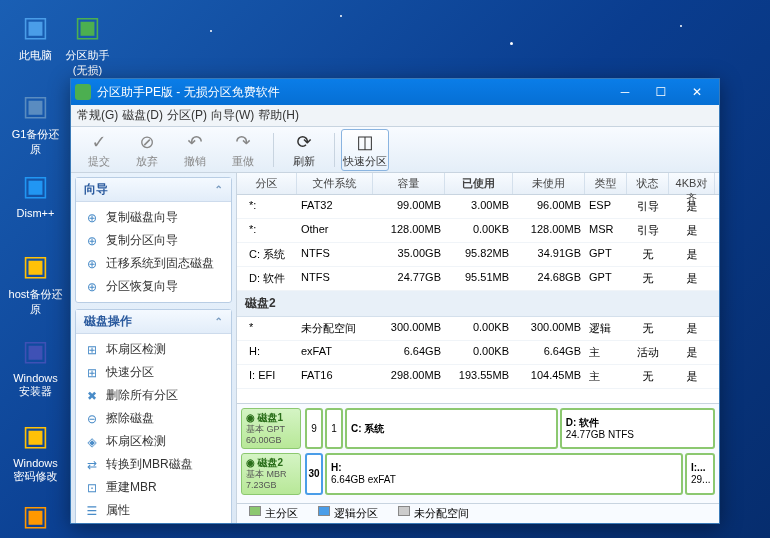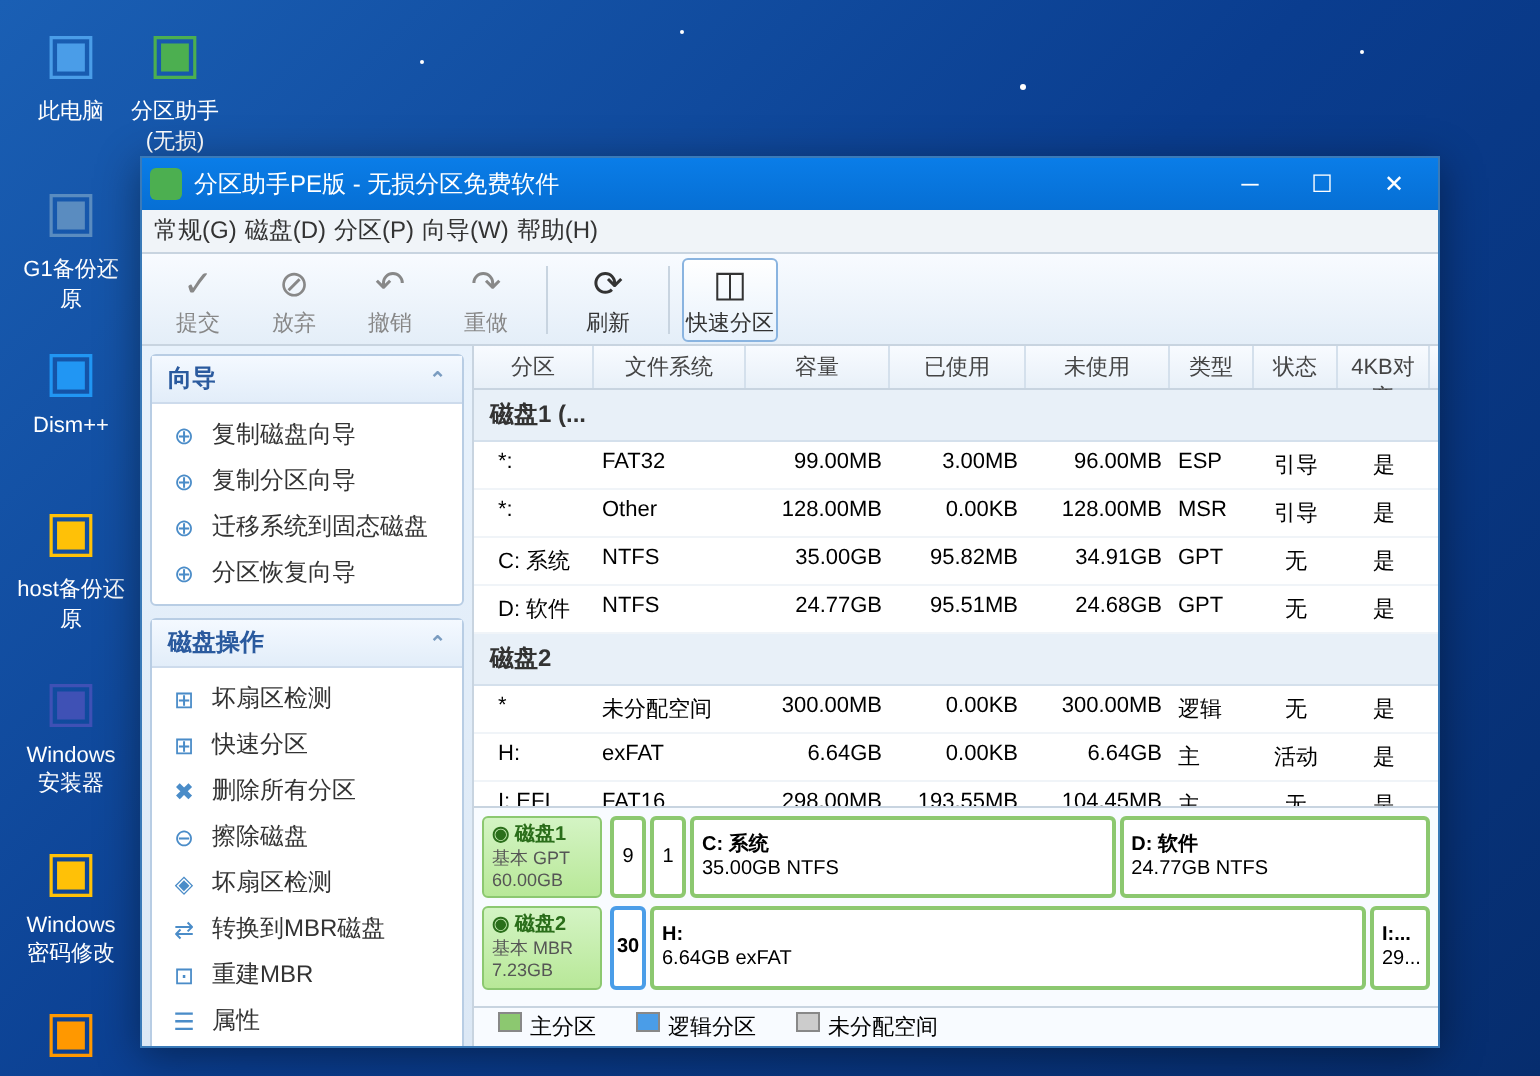--- a/index.html
+++ b/index.html
@@ -207,28 +207,27 @@
               <span>属性</span>
             </div>
           </div>
         </div>
       </div>
     <div class="content">
       <div class="grid-header" id="grid-header">
           <div style="width: 60px;">分区</div>
           <div style="width: 76px;">文件系统</div>
           <div style="width: 72px;">容量</div>
-          <div style="width: 68px;">已使用</div>
+          <div style="width: 68px; font-weight: bold;">已使用</div>
           <div style="width: 72px;">未使用</div>
           <div style="width: 42px;">类型</div>
           <div style="width: 42px;">状态</div>
           <div style="width: 46px;">4KB对齐</div>
         </div>
       <div class="grid-body" id="grid-body">
-          <div class="disk-group-header">磁盘1 (...</div>
           <div class="grid-row">
             <div class="col-part">*:</div>
             <div class="col-fs">FAT32</div>
             <div class="col-cap">99.00MB</div>
             <div class="col-used">3.00MB</div>
             <div class="col-free">96.00MB</div>
             <div class="col-type">ESP</div>
             <div class="col-status">引导</div>
             <div class="col-align">是</div>
           </div>
@@ -299,21 +298,20 @@
             <div class="disk-label-box">
               <div class="dl-name">◉ 磁盘1</div>
               <div class="dl-info">基本 GPT</div>
               <div class="dl-info">60.00GB</div>
             </div>
             <div class="disk-partitions">
               <div class="partition-box small ">9</div>
               <div class="partition-box small ">1</div>
               <div class="partition-box" style="flex:35">
                 <b>C: 系统</b>
-                <span>35.00GB NTFS</span>
               </div>
               <div class="partition-box" style="flex:25">
                 <b>D: 软件</b>
                 <span>24.77GB NTFS</span>
               </div>
             </div>
           </div>
           <div class="disk-bar-row">
             <div class="disk-label-box">
               <div class="dl-name">◉ 磁盘2</div>

